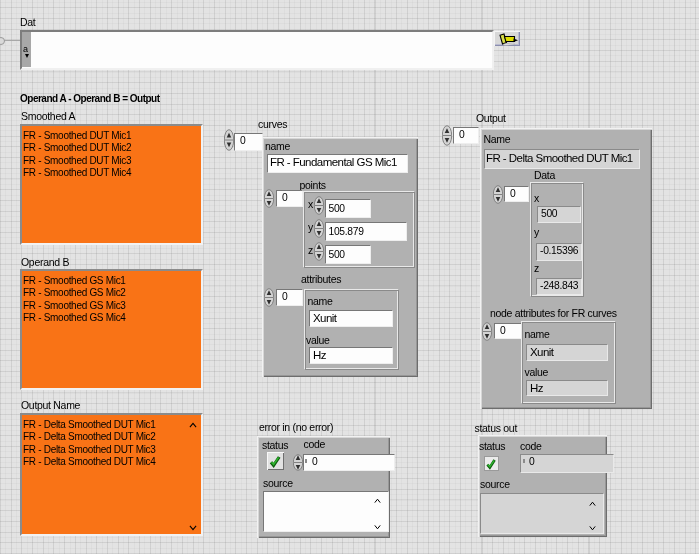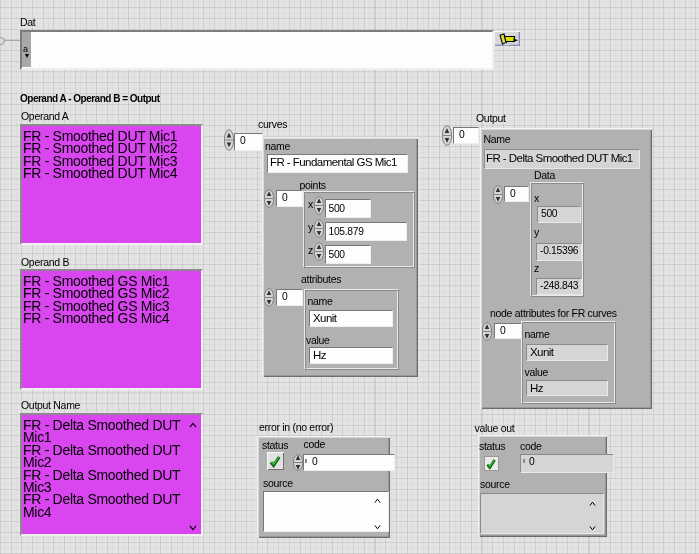--- a/index.html
+++ b/index.html
@@ -17,22 +17,22 @@
 .b{font-weight:bold;font-size:10px;letter-spacing:-0.5px;}
 .panel{position:absolute;background:#b1b1b1;
   box-shadow:inset 1px 1px 0 #f2f2f2, inset 2px 2px 0 #d6d6d6, inset -1px -1px 0 #6d6d6d, inset -2px -2px 0 #979797;}
 .frame{position:absolute;background:#b1b1b1;border:1px solid;border-color:#e9e9e9 #8a8a8a #8a8a8a #e9e9e9;box-sizing:border-box;
   box-shadow:inset 1px 1px 0 #8a8a8a, inset -1px -1px 0 #e9e9e9;}
 .wf{position:absolute;background:#fdfdfd;border:1px solid;border-color:#777 #eee #eee #777;
   font-size:11.5px;letter-spacing:-0.55px;color:#000;white-space:nowrap;overflow:hidden;}
 .gf{position:absolute;background:#d5d5d5;border:1px solid;border-color:#8a8a8a #e9e9e9 #e9e9e9 #8a8a8a;
   font-size:11.5px;letter-spacing:-0.55px;color:#000;white-space:nowrap;overflow:hidden;}
 .num{font-size:10.3px !important;letter-spacing:-0.3px !important;}
-.list{position:absolute;background:#d946ef;border:2px solid;border-color:#8b8b8b #f2f2f2 #f2f2f2 #8b8b8b;
-  font-size:14px;line-height:12.4px;letter-spacing:-0.3px;color:#000;padding:4px 0 0 1px;box-sizing:border-box;}
+.list{position:absolute;background:#f97316;border:2px solid;border-color:#8b8b8b #f2f2f2 #f2f2f2 #8b8b8b;
+  font-size:10px;line-height:12.4px;letter-spacing:-0.3px;color:#000;padding:4px 0 0 1px;box-sizing:border-box;}
 .spin{position:absolute;}
 svg{display:block;}
 </style>
 </head>
 <body>
 
 <div style="position:absolute;left:0;top:40px;width:21px;height:1px;background:#a8a8a8;"></div>
 <div style="position:absolute;left:-3px;top:37px;width:6px;height:6px;border-radius:50%;background:#d9d9d9;border:1px solid #999;"></div>
 
 <div class="lbl" style="left:20px;top:15.7px;">Dat</div>
@@ -46,21 +46,21 @@
 <div style="position:absolute;left:494px;top:31px;width:26px;height:15px;background:#d8d8d8;box-shadow:inset 1px 1px 0 #f4f4f4, inset -1px -1px 0 #8a8dae, inset -2px -2px 0 #b9bbd0;"></div>
 <svg style="position:absolute;left:497px;top:32px;" width="22" height="14" viewBox="0 0 22 14">
   <path d="M3 3.2 L7 2 L9.5 10.5 L5.5 12 Z" fill="#d8dd48" stroke="#000" stroke-width="1.1"></path>
   <path d="M7.5 4.5 L17.5 4.5 L17.5 9.5 L8.8 9.5 Z" fill="#dede00" stroke="#000" stroke-width="1.1"></path>
   <path d="M16.5 6.5 L21 8.2 L16.5 10 Z" fill="#000"></path>
   <path d="M6.5 12 L17 11 L17.5 12.5 L7 13.5 Z" fill="#efefef" stroke="#9a9a9a" stroke-width="0.5"></path>
 </svg>
 
 <div class="lbl b" style="left:20px;top:93.2px;">Operand A - Operand B = Output</div>
 
-<div class="lbl" style="left:21px;top:109.5px;">Operand A</div>
+<div class="lbl" style="left:21px;top:109.5px;">Smoothed A</div>
 <div class="list" style="left:20px;top:124px;width:183px;height:121px;">
 FR - Smoothed DUT Mic1<br>
 FR - Smoothed DUT Mic2<br>
 FR - Smoothed DUT Mic3<br>
 FR - Smoothed DUT Mic4
 </div>
 
 <div class="lbl" style="left:21px;top:255.7px;">Operand B</div>
 <div class="list" style="left:20px;top:269px;width:183px;height:121px;">
 FR - Smoothed GS Mic1<br>
@@ -209,21 +209,21 @@
 <div style="position:absolute;left:305px;top:459px;width:2px;height:4px;background:#8a8a8a;"></div>
 <div class="lbl" style="left:263px;top:477.1px;">source</div>
 <div class="wf" style="left:263px;top:491px;width:124px;height:39px;"></div>
 <svg style="position:absolute;left:374px;top:498px;" width="7" height="6" viewBox="0 0 7 6">
     <path d="M0.8 4.6 L3.5 1.2 L6.2 4.6" stroke="#000" stroke-width="1" fill="none"></path>
   </svg>
 <svg style="position:absolute;left:374px;top:524px;" width="7" height="6" viewBox="0 0 7 6">
     <path d="M0.8 1.4 L3.5 4.8 L6.2 1.4" stroke="#000" stroke-width="1" fill="none"></path>
   </svg>
 
-<div class="lbl" style="left:474.5px;top:421.8px;">value out</div>
+<div class="lbl" style="left:474.5px;top:421.8px;">status out</div>
 <div class="panel" style="left:478px;top:435px;width:129px;height:102px;"></div>
 <div class="lbl" style="left:479px;top:440.3px;">status</div>
 <div class="lbl" style="left:520px;top:440.3px;">code</div>
 <div style="position:absolute;left:484px;top:456px;width:15px;height:15px;background:#ebebeb;border:1px solid #9a9a9a;box-sizing:border-box;"></div>
 <svg style="position:absolute;left:485px;top:457px;" width="12" height="13" viewBox="0 0 12 13">
   <path d="M2.4 7.6 L4.8 10.4 L9.6 3" stroke="#0d5c0d" stroke-width="2.7" fill="none"></path>
   <path d="M2.8 7.5 L4.8 9.7 L9.2 3.3" stroke="#2eb42e" stroke-width="1.4" fill="none"></path>
 </svg>
 <div class="gf num" style="left:520px;top:454px;width:84px;height:16px;padding:1px 0 0 8px;">0</div>
 <div style="position:absolute;left:523px;top:459px;width:2px;height:4px;background:#8a8a8a;"></div>

